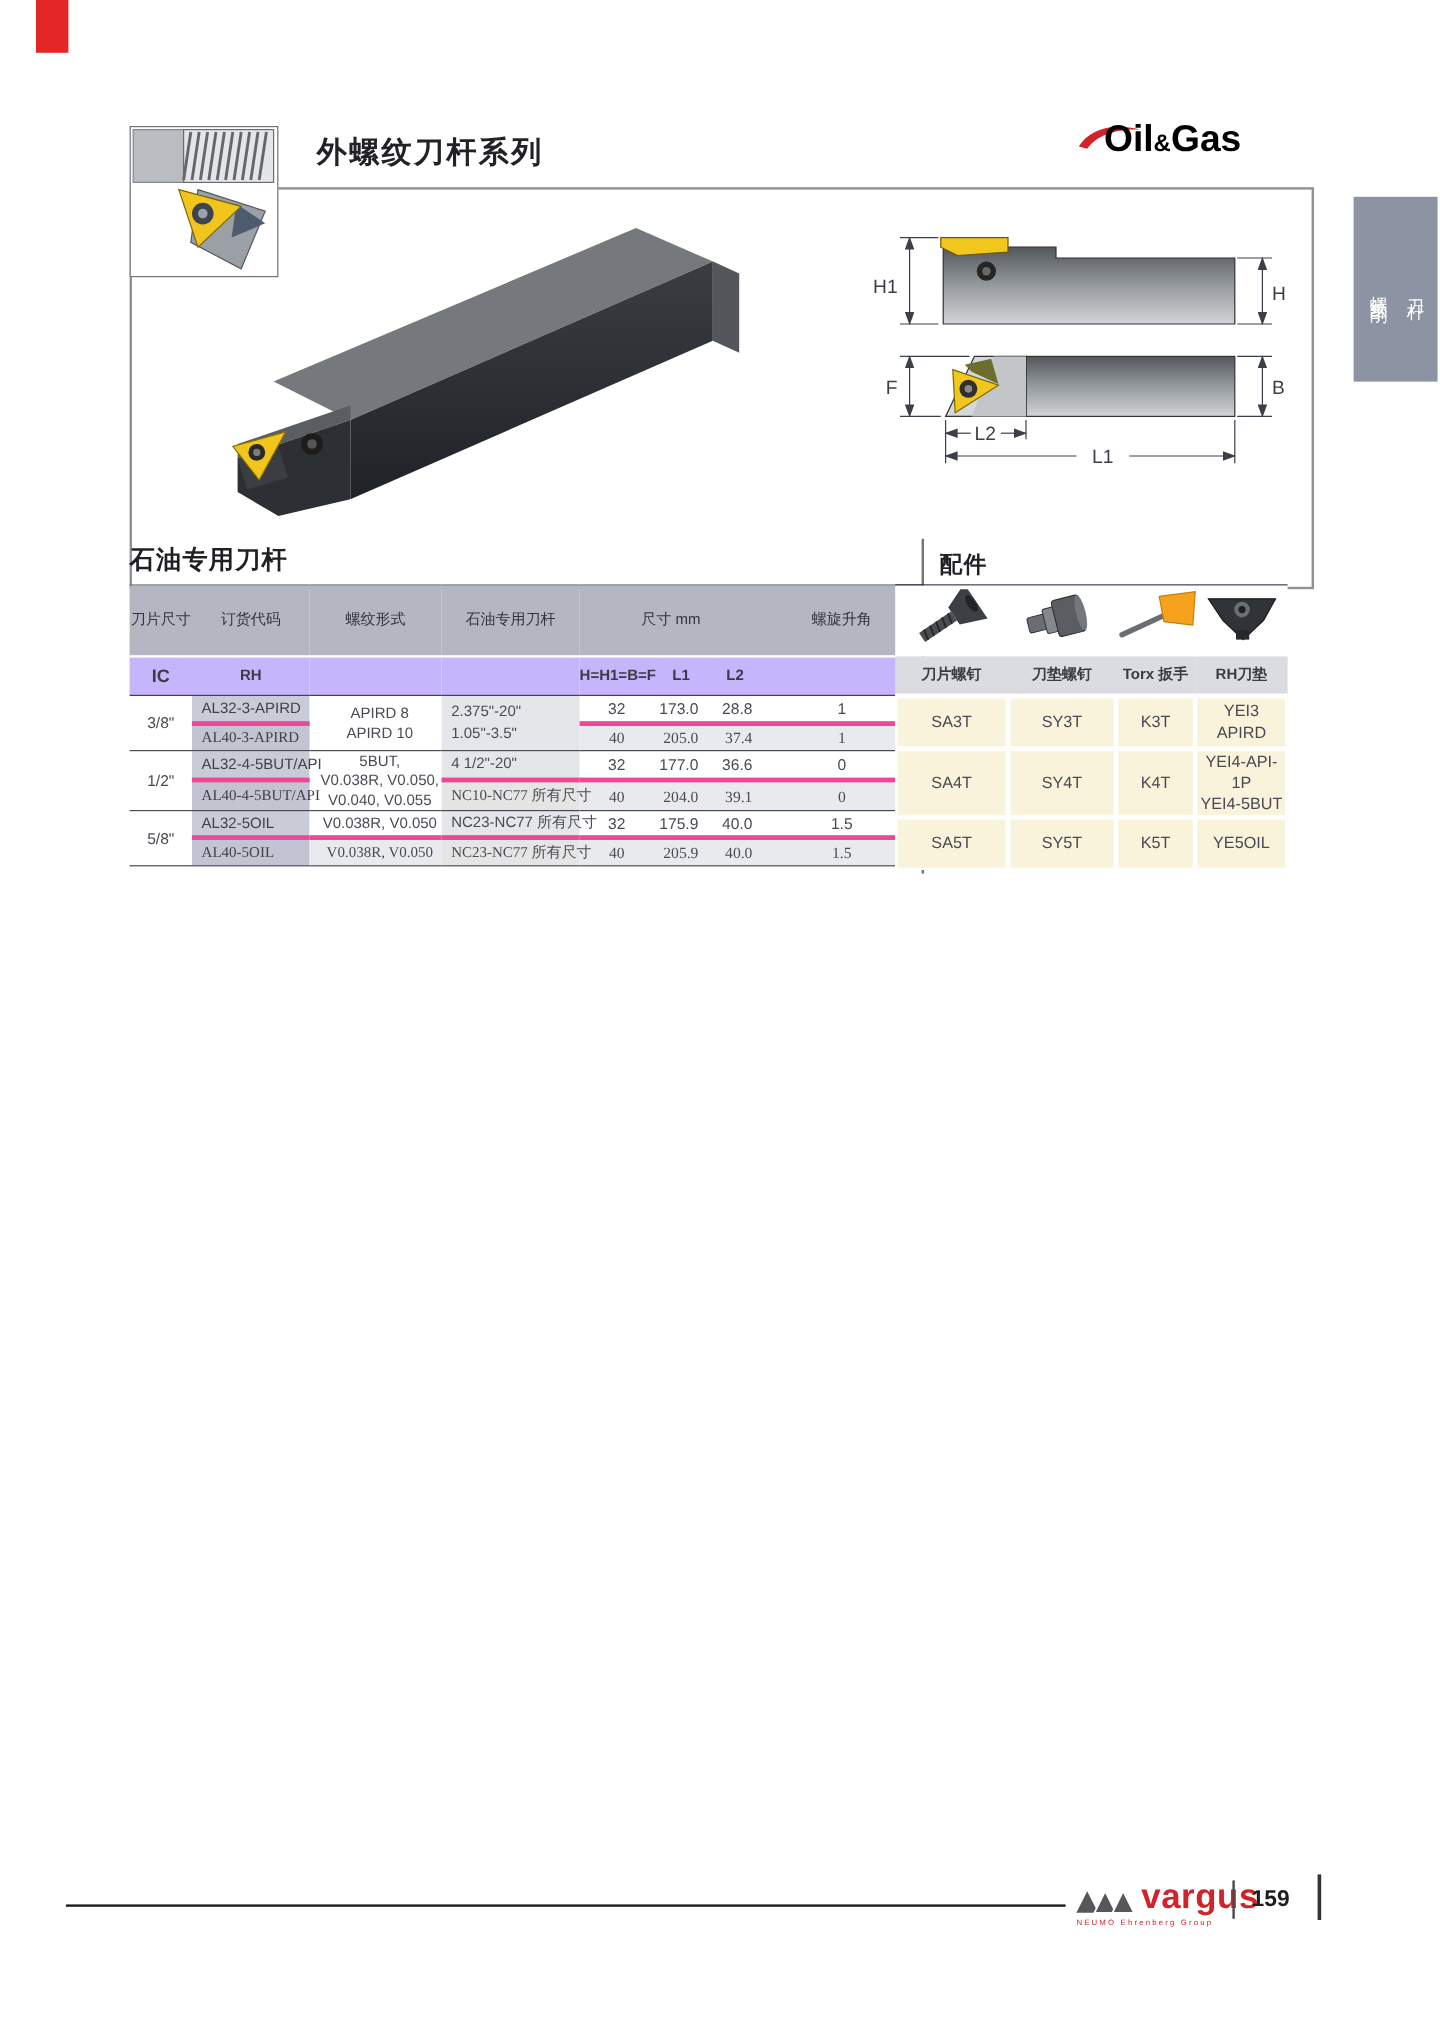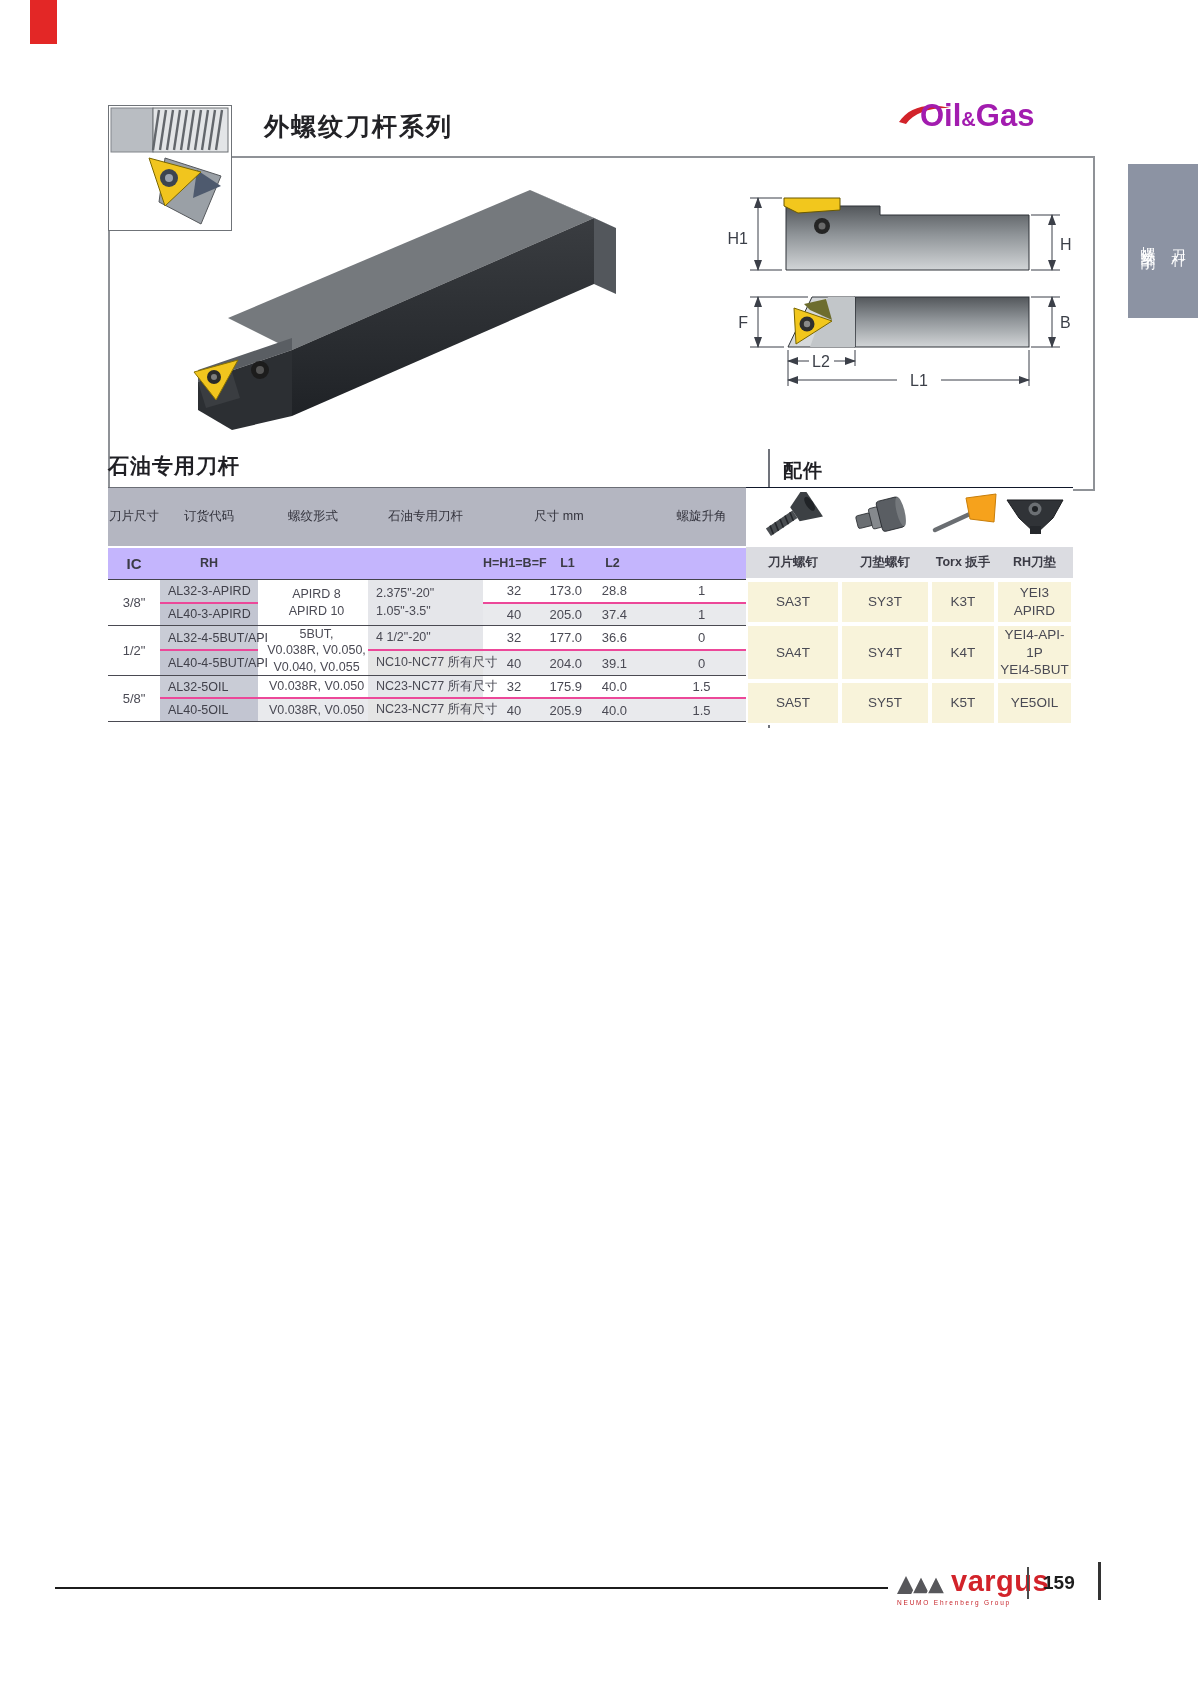--- a/index.html
+++ b/index.html
@@ -9,21 +9,21 @@
 
   
   .corner-flag { position:absolute; left:30px; top:0; width:27px; height:44px; background:#e32726; }
 
   
   .thumb { position:absolute; left:108px; top:105px; width:124px; height:126px;
            border:1.5px solid #6f7378; background:#fff; z-index:3; }
   .page-title { position:absolute; left:264px; top:110px; font-size:25px; font-weight:bold;
                 color:#222226; letter-spacing:2px; }
   .oilgas { position:absolute; left:898px; top:96px; width:140px; height:44px; }
-  .oilgas .txt { position:absolute; left:22px; top:2px; font-size:31px; font-weight:bold; color:#a21caf; letter-spacing:0; }
+  .oilgas .txt { position:absolute; left:22px; top:2px; font-size:31px; font-weight:bold; color:#000000; letter-spacing:0; }
   .oilgas .amp { font-size:20px; }
   .oilgas svg { position:absolute; left:0; top:6px; }
 
   
   .side-tab { position:absolute; left:1128px; top:164px; width:70px; height:154px; background:#8c93a3;
               display:flex; align-items:center; justify-content:center; }
   .side-tab span { writing-mode:vertical-lr; text-orientation:upright; white-space:pre-line;
                    color:#fff; font-size:14.5px; letter-spacing:3px; line-height:2.1; text-align:center; }
 
   
@@ -51,21 +51,21 @@
   td.ic   { background:#fff; }
   td.code { background:#c9ccd6; text-align:left !important; padding-left:8px; font-size:12.5px !important; white-space:nowrap; color:#40404a !important; }
   tr.even td.code { background:#c2c5d1; }
   td.form { background:#fff; text-align:right; padding-left:7px; white-space:pre-line; font-size:12.5px !important; line-height:1.3; }
   tr.even td.form { background:#e9eaed; }
   td.size { background:#e5e6ea; text-align:left !important; padding-left:8px; white-space:pre-line; font-size:12.5px !important; line-height:1.4; white-space:nowrap; }
   td.size.two { white-space:pre-line; }
   tr.even td.size { background:#e5e5e5; }
   tr.even td.num { background:#e9eaed; }
   td.l1, td.l2 { text-align:right !important; padding-right:8px; }
-  tr.row2 td.isep { border-top:2px solid #ec4899; }
+  tr.row2 td.isep { border-top:4px solid #ec4899;font-family:Liberation Serif, serif; }
   tr.grp td { border-top:1.6px solid #4a4a52; }
 
   .tbl-acc { position:absolute; left:746px; top:487px; width:327px; border-collapse:separate; border-spacing:0;
              border-top:1px solid #0f172a; }
   .tbl-acc .icons th { height:59px; background:#fff; border-bottom:2px solid #fff; vertical-align:middle; text-align:center; }
   .tbl-acc .acc-sub th { background:#dbdce1; height:33px; border-bottom:2px solid #fff; font-weight:bold;
                          font-size:12.5px; color:#3b3b45; text-align:center; vertical-align:middle; }
   .tbl-acc tbody td { height:44px; background:#f8f3da; border:2px solid #fff; font-size:13.5px; color:#4a4a54;
                       text-align:center; vertical-align:middle; white-space:pre-line; line-height:1.3; }
   .tbl-acc tbody tr { border-bottom:2px solid #fff; }

